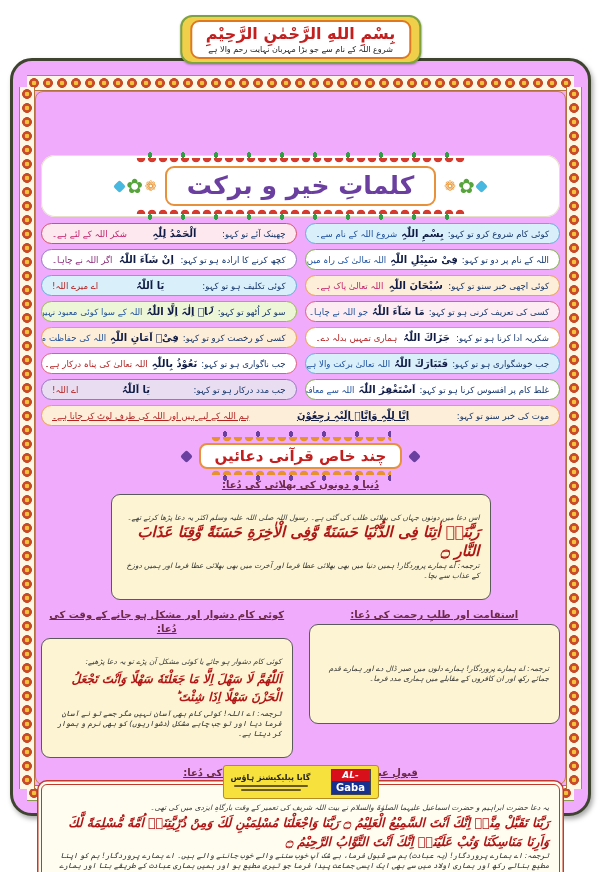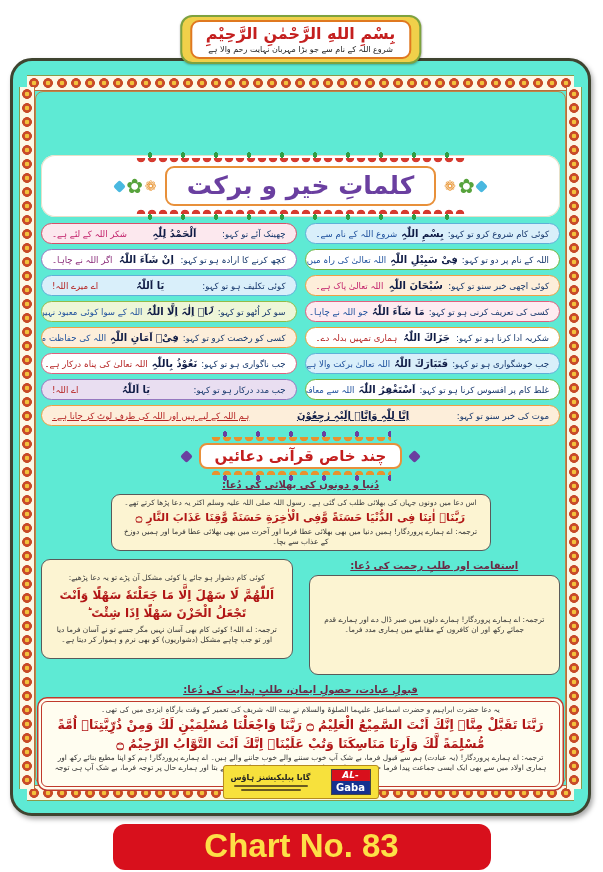--- a/index.html
+++ b/index.html
@@ -3,21 +3,21 @@
 <meta charset="utf-8">
 <style>
   html,body{margin:0;padding:0;}
   body{
     width:603px;height:872px;position:relative;background:#ffffff;
     font-family:"DejaVu Sans", sans-serif;overflow:hidden;
   }
   
   .poster{
     position:absolute;left:10px;top:58px;width:581px;height:758px;
-    background:#5eead4;border:3px solid #3f4430;border-radius:22px;
+    background:#f0abfc;border:3px solid #3f4430;border-radius:22px;
     box-shadow:2px 3px 5px rgba(0,0,0,.35);box-sizing:border-box;
   }
   
   .orn{position:absolute;z-index:1;background-color:#fdf8e6;
     background-image:
       radial-gradient(circle at 7px 7px, #f2c23c 2px, rgba(0,0,0,0) 2.6px),
       radial-gradient(circle at 7px 7px, #c84a28 4.6px, rgba(0,0,0,0) 5.2px);
     background-size:14px 14px;}
   .orn-top{left:14px;right:14px;top:14px;height:14px;border-top:1.5px solid #8a9a4a;border-bottom:1.5px solid #b5703d;}
   .orn-bottom{left:14px;right:14px;bottom:12px;height:14px;border-top:1.5px solid #b5703d;border-bottom:1.5px solid #8a9a4a;}
@@ -73,23 +73,23 @@
   .duas-header .scallop{width:180px;background-image:radial-gradient(circle at 5px 0px, #e8922e 4px, rgba(0,0,0,0) 4.6px);}
   .duas-header .drops{width:180px;background-image:radial-gradient(ellipse 3px 5px at 14px 4px, #6a3fa0 60%, rgba(0,0,0,0) 65%);}
   .duas-box{background:#fff;border:2px solid #e8903a;border-radius:8px;padding:1px 14px;}
   .duas-title{color:#c41f1f;font-size:15px;font-weight:bold;line-height:20px;white-space:nowrap;}
   .duas-header .diamond{background:#6a3fa0;}
 
   
   .dua-heading{text-align:center;color:#6b2a46;font-size:10px;font-weight:bold;
     text-decoration:underline;line-height:14px;direction:rtl;}
   .dua-box{background:#fcf4d2;border:1.6px solid #5a5a5a;border-radius:9px;
-    padding:3px 10px;text-align:center;direction:rtl;box-sizing:border-box;}
+    padding:18px 10px;direction:rtl;box-sizing:border-box;font-style:italic;}
   .dua-intro{font-size:7.4px;color:#3a3a3a;line-height:10px;}
-  .dua-arabic{color:#b11616;font-size:11px;font-weight:bold;line-height:19px;}
+  .dua-arabic{color:#b11616;font-size:15px;font-weight:bold;line-height:19px;}
   .dua-trans{font-size:7.4px;color:#333;line-height:10px;}
   #dua1-box{width:380px;margin:2px auto 0 auto;}
   .dua-cols{display:flex;gap:16px;direction:rtl;margin-top:8px;}
   .dua-col{flex:1;display:flex;flex-direction:column;gap:2px;}
   .dua-col .dua-box{min-height:100px;display:flex;flex-direction:column;justify-content:center;gap:3px;}
   .dua-col .dua-arabic{font-size:12px;line-height:18px;}
   #dua3-heading{margin-top:8px;}
   #dua3-box{margin-top:4px;background:#fffdf0;border:1.5px solid #c0392b;border-radius:6px;
     box-shadow:0 0 0 2.5px #fffdf0, 0 0 0 4px #c0392b;}
   #dua3-box .dua-arabic{font-size:12.5px;line-height:19px;}
@@ -280,20 +280,21 @@
     </div>
 
     <div class="dua-cols">
       <div class="dua-col">
         <div class="dua-heading">استقامت اور طلبِ رحمت کی دُعا:</div>
         <div class="dua-box">
           <div class="dua-trans">ترجمہ: اے ہمارے پروردگار! ہمارے دلوں میں صبر ڈال دے اور ہمارے قدم جمائے رکھ اور ان کافروں کے مقابلے میں ہماری مدد فرما۔</div>
         </div>
       </div>
       <div class="dua-col">
+        <div class="dua-heading">کوئی کام دشوار اور مشکل ہو جانے کے وقت کی دُعا:</div>
         <div class="dua-box">
           <div class="dua-intro">کوئی کام دشوار ہو جائے یا کوئی مشکل آن پڑے تو یہ دعا پڑھیے:</div>
           <div class="dua-arabic" style="color: rgb(177, 22, 22);">اَللّٰهُمَّ لَا سَهْلَ اِلَّا مَا جَعَلْتَهٗ سَهْلًا وَاَنْتَ تَجْعَلُ الْحَزْنَ سَهْلًا اِذَا شِئْتَ ؕ</div>
           <div class="dua-trans">ترجمہ: اے اللہ! کوئی کام بھی آسان نہیں مگر جسے تو نے آسان فرما دیا اور تو جب چاہے مشکل (دشواریوں) کو بھی نرم و ہموار کر دیتا ہے۔</div>
         </div>
       </div>
     </div>
 
     <div class="dua-heading" id="dua3-heading">قبولِ عبادت، حصولِ ایمان، طلبِ ہدایت کی دُعا:</div>
     <div class="dua-box" id="dua3-box">

